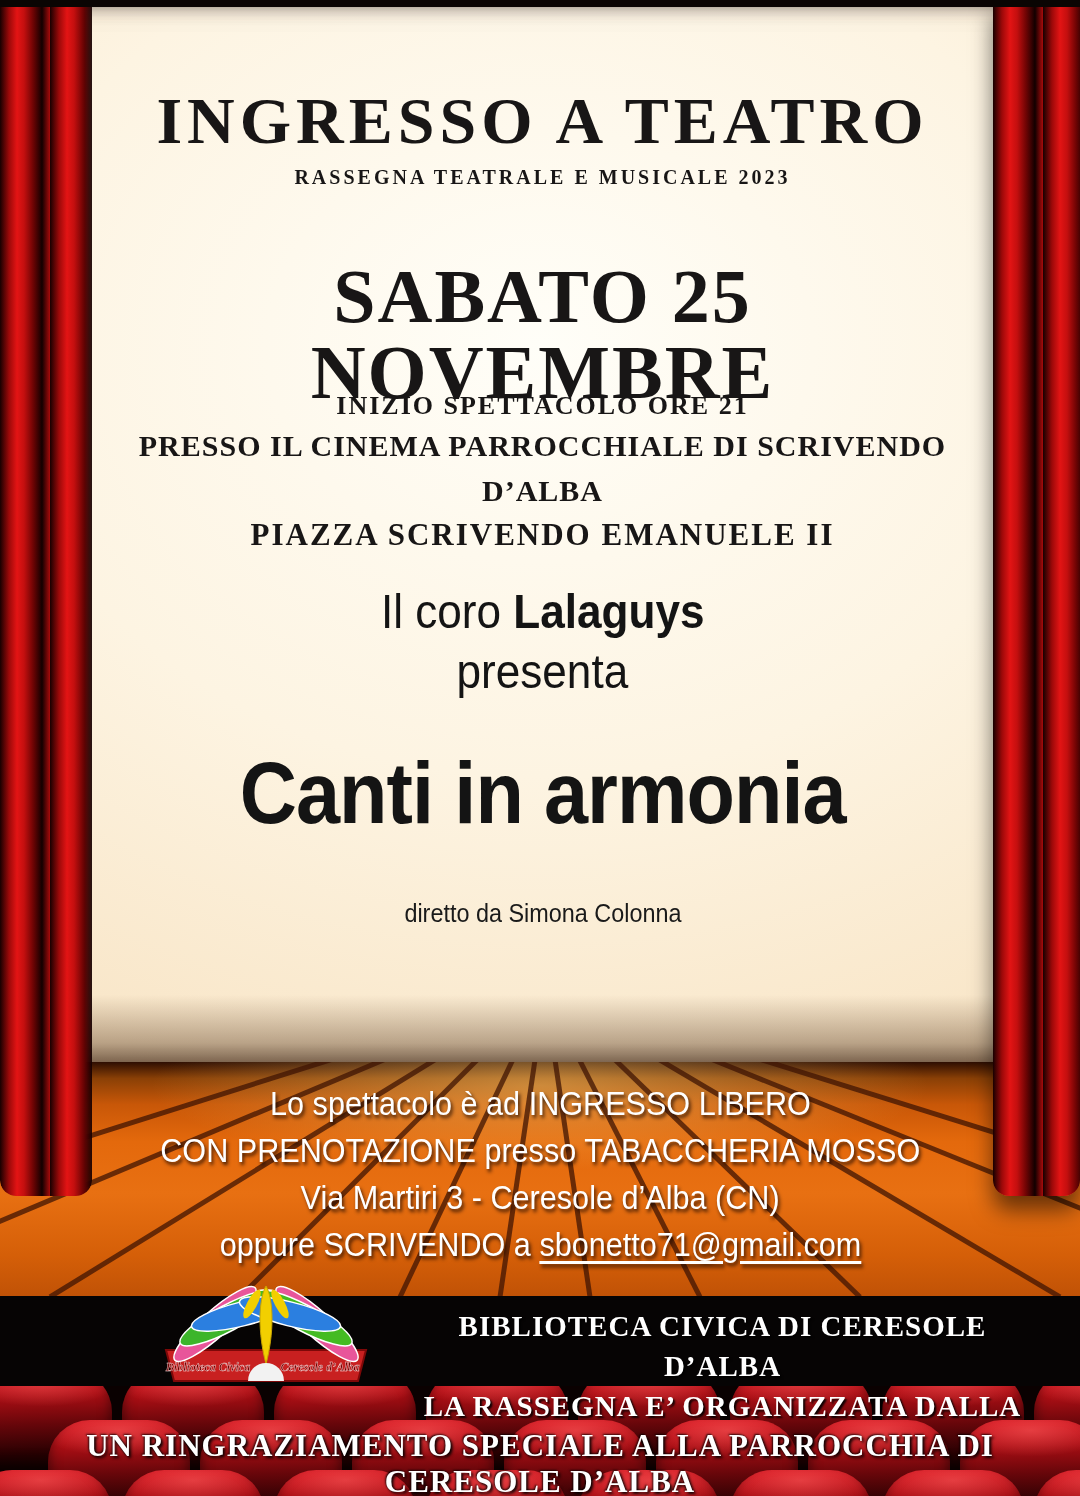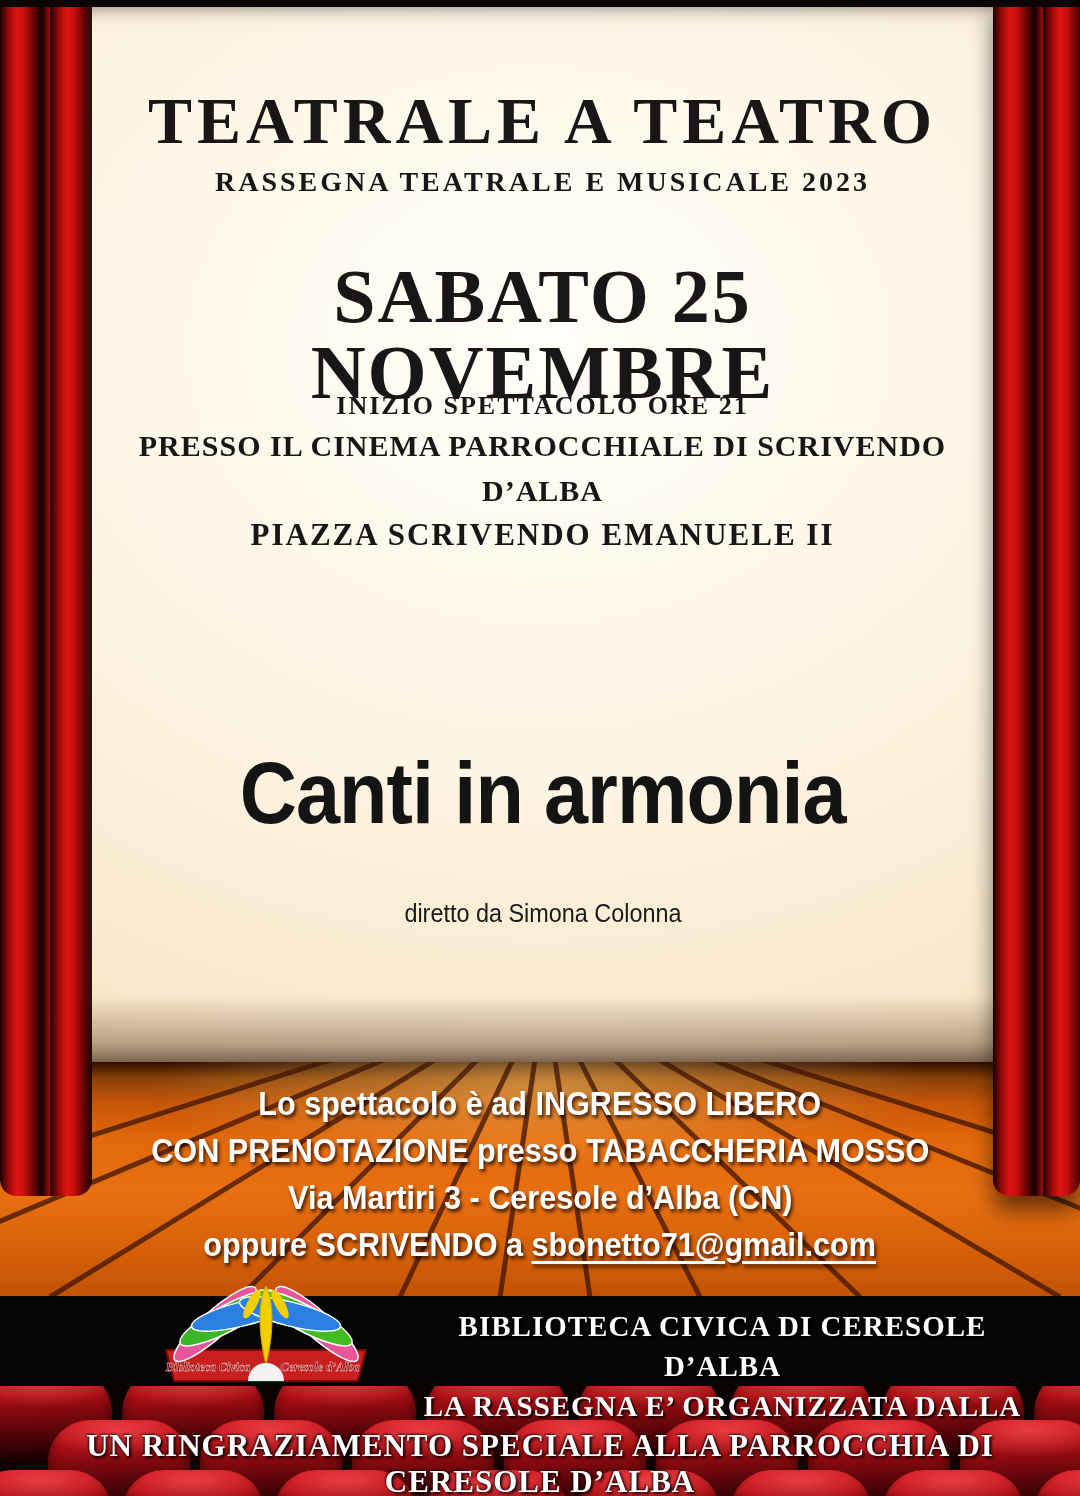--- a/index.html
+++ b/index.html
@@ -46,34 +46,34 @@
   .top-strip {
     position:absolute; left:0; top:0; width:1080px; height:7px;
     background:#0a0503; z-index:7;
   }
   
   .stencil { font-family:"Liberation Serif", serif; font-weight:700; color:#181616; }
   .center-col { position:absolute; left:92px; right:87px; text-align:center; z-index:4; }
   .cond { display:inline-block; transform:scaleX(.90); white-space:nowrap; }
 
   .title-line1 { font-size:66px; letter-spacing:5px; line-height:1.0; }
-  .title-line2 { font-size:28px; letter-spacing:3px; margin-top:12px; }
+  .title-line2 { font-size:20px; letter-spacing:3px; margin-top:12px; }
   .date-line   { font-size:76px; letter-spacing:2px; line-height:1.0; }
   .info-line1  { font-size:26px; letter-spacing:2px; line-height:1.36; }
   .info-line2  { font-size:30px; letter-spacing:1px; line-height:1.5; }
   .info-line3  { font-size:31px; letter-spacing:2px; line-height:1.45; }
 
   .sans-intro  { font-size:49px; color:#141414; line-height:1.22; }
   .sans-intro .bold { font-weight:700; }
   .show-title  { font-size:88px; font-weight:700; color:#141414; letter-spacing:-1px; }
   .director    { font-size:26px; color:#1a1a1a; }
 
   .floor-text {
     position:absolute; left:60px; right:60px; top:1080px; z-index:4;
-    text-align:center; color:#fff; font-weight:700; font-size:34px; line-height:47px;
+    text-align:center; color:#fff; font-weight:400; font-size:34px; line-height:47px;
     text-shadow:2px 3px 4px rgba(20,5,0,.8);
   }
   .floor-text .email { text-decoration:underline; text-decoration-thickness:3px; text-underline-offset:5px; }
 
   
   .black-band { position:absolute; left:0; top:1296px; width:1080px; height:90px; background:#060404; z-index:3; }
   .organizer {
     position:absolute; left:405px; right:40px; top:1306px; z-index:5;
     text-align:center; color:#fff; font-family:"Liberation Serif", serif; font-weight:700;
     font-size:29px; line-height:40px; letter-spacing:1px;
@@ -122,34 +122,38 @@
         <line x1="545" y1="-70" x2="700" y2="235"></line>
         <line x1="545" y1="-70" x2="860" y2="235"></line>
         <line x1="545" y1="-70" x2="1060" y2="235"></line>
         <line x1="545" y1="-70" x2="1300" y2="235"></line>
         <line x1="545" y1="-70" x2="1520" y2="235"></line>
       </g>
     </svg>
   </div>
 
   <div class="center-col" style="top:88px">
-    <div class="stencil title-line1">TEATRALE A TEATRO</div>
+    <div class="stencil title-line1">INGRESSO A TEATRO</div>
     <div class="stencil title-line2">RASSEGNA TEATRALE E MUSICALE 2023</div>
   </div>
 
   <div class="center-col" style="top:258px">
     <div class="stencil date-line">SABATO 25 NOVEMBRE</div>
   </div>
 
   <div class="center-col" style="top:388px">
     <div class="stencil info-line1">INIZIO SPETTACOLO ORE 21</div>
     <div class="stencil info-line2">PRESSO IL CINEMA PARROCCHIALE DI SCRIVENDO D’ALBA</div>
     <div class="stencil info-line3">PIAZZA SCRIVENDO EMANUELE II</div>
   </div>
 
+  <div class="center-col sans-intro" style="top:582px">
+    <div><span class="cond"><span>Il coro </span><span class="bold">Lalaguys</span></span></div>
+    <div><span class="cond">presenta</span></div>
+  </div>
 
   <div class="center-col" style="top:742px">
     <div class="show-title"><span class="cond">Canti in armonia</span></div>
   </div>
 
   <div class="center-col" style="top:898px">
     <div class="director"><span class="cond">diretto da Simona Colonna</span></div>
   </div>
 
   <div class="floor-text">

